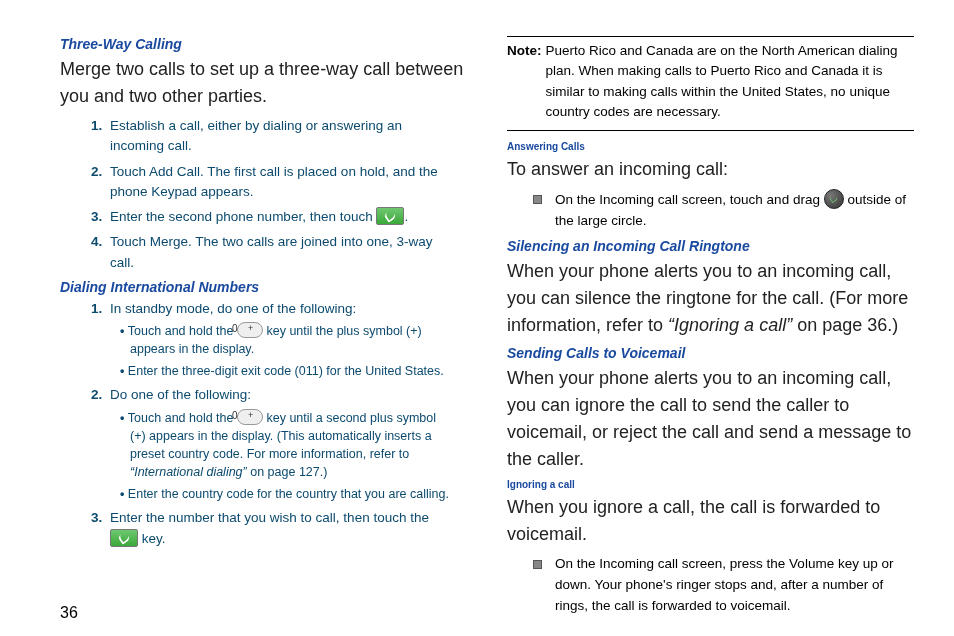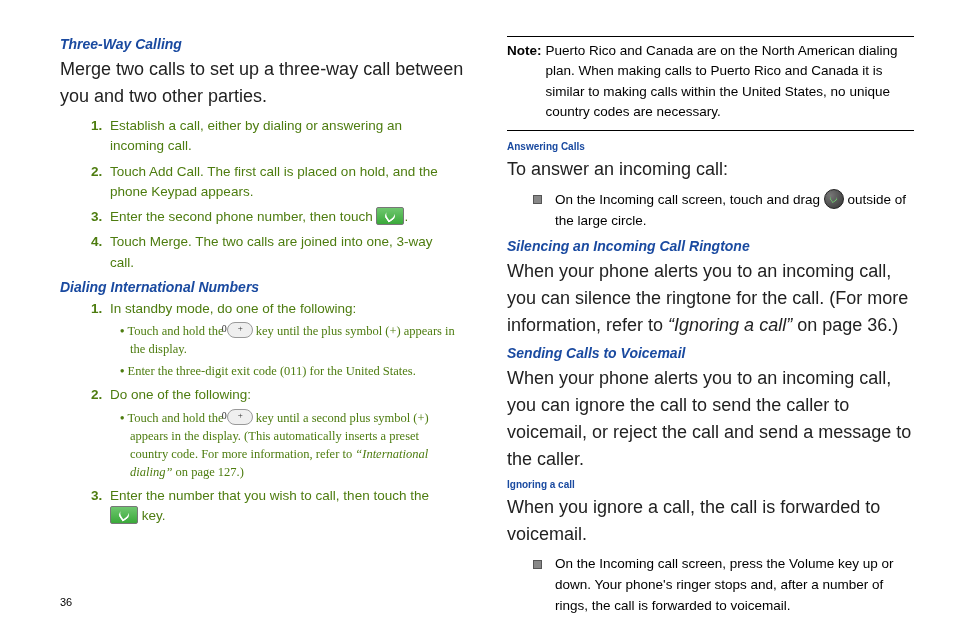--- a/index.html
+++ b/index.html
@@ -44,21 +44,21 @@
   .body-text {
     font-size: 18px;
     line-height: 1.5;
     color: #222;
     margin: 2px 0 6px 0;
   }
   ol {
     margin: 4px 12px 4px 0;
     padding-left: 46px;
     font-size: 13.5px;
-    color: #4d7c0f;
+    color: #0c4a6e;
     line-height: 1.5;
   }
   ol li {
     margin-bottom: 5px;
     padding-left: 4px;
   }
   ol li::marker { font-weight: bold; }
   .sub-bullets {
     list-style: none;
     margin: 3px 0 3px 0;
@@ -176,24 +176,24 @@
   }
   .note-flex {
     display: flex;
     font-size: 13.5px;
     line-height: 1.5;
   }
   .note-label { font-weight: bold; padding-right: 4px; white-space: nowrap; }
   .pagenum {
     position: absolute;
     left: 60px;
-    bottom: 28px;
-    font-size: 11px;
-  }
-  .cond { font-stretch: condensed; font-family: Liberation Serif, serif; }
+    bottom: 14px;
+    font-size: 16px;
+  }
+  .cond { font-stretch: condensed; font-family: Liberation Sans, sans-serif; }
 </style>
 </head>
 <body>
 
 <div class="page">
 
   <div class="col">
     <div class="h-blue-italic">Three-Way Calling</div>
     <div class="body-text">Merge two calls to set up a three-way call between you and two other parties.</div>
 
@@ -217,20 +217,21 @@
         <span>In standby mode, do one of the following:</span>
         <ul class="sub-bullets cond">
           <li><span>Touch and hold the </span><span class="key-pill"></span><span> key until the plus symbol (+) appears in the display.</span></li>
           <li>Enter the three-digit exit code (011) for the United States.</li>
         </ul>
       </li>
       <li>
         <span>Do one of the following:</span>
         <ul class="sub-bullets cond">
           <li><span>Touch and hold the </span><span class="key-pill"></span><span> key until a second plus symbol (+) appears in the display. (This automatically inserts a preset country code. For more information, refer to </span><span class="ital">“International dialing”</span><span>  on page 127.)</span></li>
+          <li>Enter the country code for the country that you are calling.</li>
         </ul>
       </li>
       <li>
         <span>Enter the number that you wish to call, then touch the </span><br>
         <span class="call-btn"></span><span> key.</span>
       </li>
     </ol>
   </div>
 
   <div class="col">

